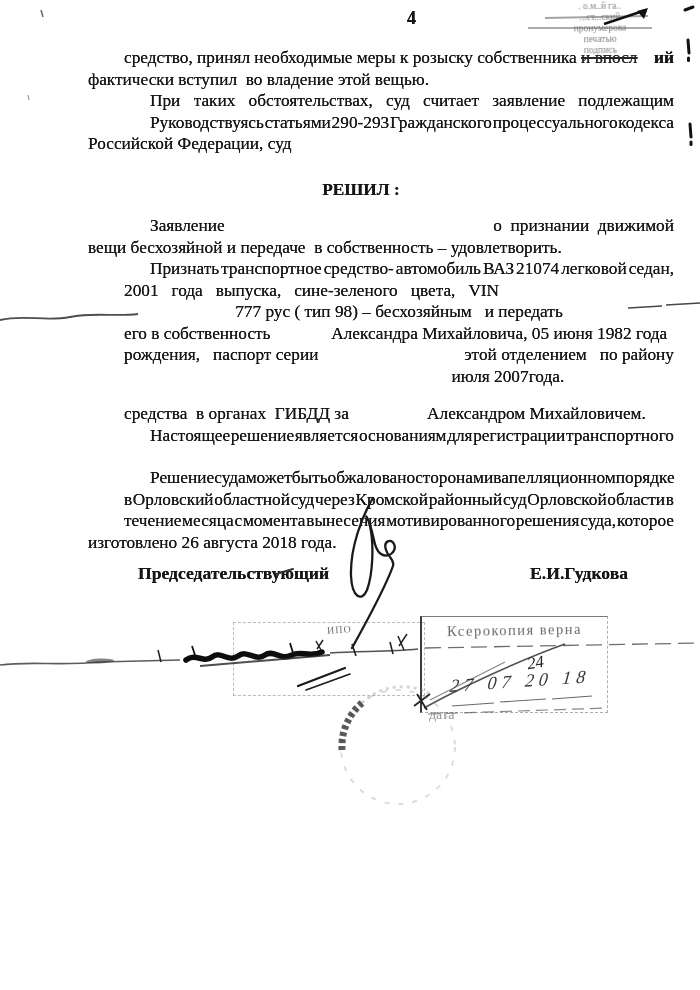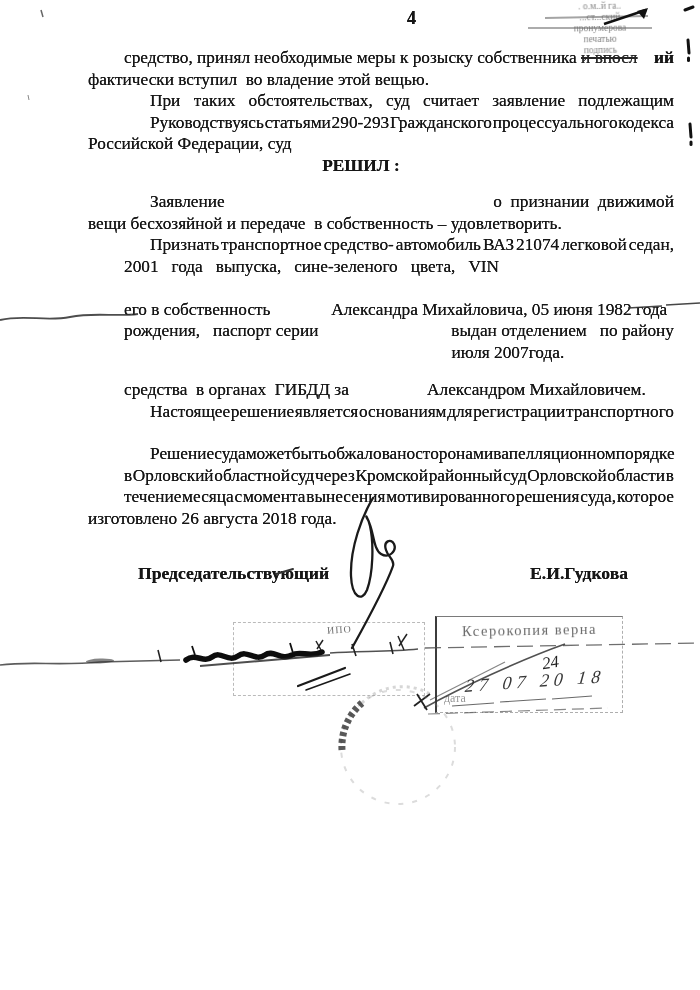--- a/index.html
+++ b/index.html
@@ -12,49 +12,49 @@
         text-shadow:0 0 .35px #1a1a1a;}
   .para{margin:0;}
   .p4{margin-top:15px}.p6{margin-top:16px}.p7{margin-top:21px}
   .p3 .line{padding-right:40px}
   .line{height:21.5px;line-height:21.5px;white-space:pre;overflow:visible;}
   .fx{display:flex;align-items:baseline;margin-left:36px;}
   .spread{justify-content:space-between;}
   .seg{white-space:pre;}
   .gap{flex-grow:1;min-width:12px;}
   .indent{padding-left:26px;}
-  .plain.center{text-align:center;}
+  .plain.center{text-align:center;margin-top:24px;}
   .bold{font-weight:bold;}
   .strike{text-decoration:line-through;text-decoration-thickness:1.7px;opacity:.93;}
   
   .sig-row{position:absolute;top:563px;left:88px;width:586px;box-sizing:border-box;
         display:flex;justify-content:space-between;padding:0 46px 0 50px;
         font-size:17.6px;font-weight:bold;text-shadow:0 0 .35px #1a1a1a;}
   
   .stamp-top{position:absolute;top:1px;left:520px;width:160px;text-align:center;
         color:#6f6f6f;font-size:9.5px;line-height:11px;transform:rotate(-1deg);
         opacity:.85;filter:blur(.25px);}
   .strule{position:absolute;height:1.5px;background:#5a5a5a;}
   .strule1{left:545px;top:16px;width:103px;opacity:.55;transform:rotate(-1deg);}
   .strule2{left:528px;top:27px;width:124px;opacity:.5;}
   
   .stamp-left-rect{position:absolute;left:233px;top:622px;width:190px;height:72px;
         border:1px dashed rgba(120,120,120,.5);}
   .stamp-left-text{position:absolute;left:327px;top:624px;font-size:10px;color:#555;
         transform:rotate(-4deg);letter-spacing:1px;opacity:.85;}
   .stamp-copy{position:absolute;left:420px;top:616px;width:188px;height:97px;box-sizing:border-box;
         border-left:2.5px solid #3c3c3c;border-top:1.5px solid rgba(90,90,90,.8);
-        border-right:1px dashed rgba(120,120,120,.6);border-bottom:1px dashed rgba(120,120,120,.6);margin-left:15px;}
+        border-right:1px dashed rgba(120,120,120,.6);border-bottom:1px dashed rgba(120,120,120,.6);}
   .stamp-copy-title{margin-top:5px;text-align:center;color:#6a6a6a;font-size:14.5px;
         letter-spacing:1.5px;filter:blur(.35px);transform:rotate(-1deg);white-space:nowrap;}
   .hw{font-style:italic;color:#222;}
   .stamp-copy-num{position:absolute;left:105px;top:36px;font-size:17px;transform:rotate(-9deg);}
   .stamp-copy-date{position:absolute;left:28px;top:54px;font-size:18px;letter-spacing:5px;
         transform:rotate(-4deg) skewX(-10deg);opacity:.9;}
-  .stamp-copy-datelabel{position:absolute;left:7px;top:74px;font-size:12px;color:#979797;}
+  .stamp-copy-datelabel{position:absolute;left:7px;top:90px;font-size:14px;color:#979797;}
   .overlay{position:absolute;inset:0;pointer-events:none;}
 </style>
 </head>
 <body>
 
 <div class="page">
 
   <div class="page-number">4</div>
 
   <div class="strule strule1"></div>
@@ -82,23 +82,23 @@
       <div class="para p3">
         <div class="line center bold plain">РЕШИЛ :</div>
       </div>
       <div class="para p4">
         <div class="line indent fx"><span class="seg">Заявление</span><span class="gap" style="flex-grow: 1;"></span><span class="seg">о  признании  движимой</span></div>
         <div class="line plain">вещи бесхозяйной и передаче  в собственность – удовлетворить.</div>
       </div>
       <div class="para p5">
         <div class="line indent fx spread"><span class="seg">Признать</span><span class="seg">транспортное</span><span class="seg">средство-</span><span class="seg">автомобиль</span><span class="seg">ВАЗ</span><span class="seg">21074</span><span class="seg">легковой</span><span class="seg">седан,</span></div>
         <div class="line fx"><span class="seg">2001   года   выпуска,   сине-зеленого   цвета,   VIN</span><span class="gap" style="flex-grow: 1;"></span></div>
-        <div class="line fx"><span class="gap" style="flex-grow: 0.5;"></span></div>
+        <div class="line fx"><span class="gap" style="flex-grow: 0.5;"></span><span class="seg">777 рус ( тип 98) – бесхозяйным   и передать</span></div>
         <div class="line fx"><span class="seg">его в собственность</span><span class="gap" style="flex-grow: 0.9;"></span><span class="seg">Александра Михайловича, 05 июня 1982 года</span></div>
-        <div class="line fx"><span class="seg">рождения,   паспорт серии</span><span class="gap" style="flex-grow: 1;"></span><span class="seg">выдан отделением   по району</span></div>
+        <div class="line fx"><span class="seg">рождения,   паспорт серии</span><span class="gap" style="flex-grow: 1;"></span><span class="seg">этой отделением   по району</span></div>
         <div class="line fx"><span class="gap" style="flex-grow: 1.85;"></span><span class="seg">июля 2007года.</span><span class="gap" style="flex-grow: 0.62;"></span></div>
       </div>
       <div class="para p6">
         <div class="line fx"><span class="seg">средства  в органах  ГИБДД за</span><span class="gap" style="flex-grow: 1;"></span><span class="seg">Александром Михайловичем.</span><span class="gap" style="flex-grow: 0.36;"></span></div>
         <div class="line indent fx spread"><span class="seg">Настоящее</span><span class="seg">решение</span><span class="seg">является</span><span class="seg">основаниям</span><span class="seg">для</span><span class="seg">регистрации</span><span class="seg">транспортного</span></div>
       </div>
       <div class="para p7">
         <div class="line indent fx spread"><span class="seg">Решение</span><span class="seg">суда</span><span class="seg">может</span><span class="seg">быть</span><span class="seg">обжаловано</span><span class="seg">сторонами</span><span class="seg">в</span><span class="seg">апелляционном</span><span class="seg">порядке</span></div>
         <div class="line fx spread"><span class="seg">в</span><span class="seg">Орловский</span><span class="seg">областной</span><span class="seg">суд</span><span class="seg">через</span><span class="seg">Кромской</span><span class="seg">районный</span><span class="seg">суд</span><span class="seg">Орловской</span><span class="seg">области</span><span class="seg">в</span></div>
         <div class="line fx spread"><span class="seg">течение</span><span class="seg">месяца</span><span class="seg">с</span><span class="seg">момента</span><span class="seg">вынесения</span><span class="seg">мотивированного</span><span class="seg">решения</span><span class="seg">суда,</span><span class="seg">которое</span></div>

